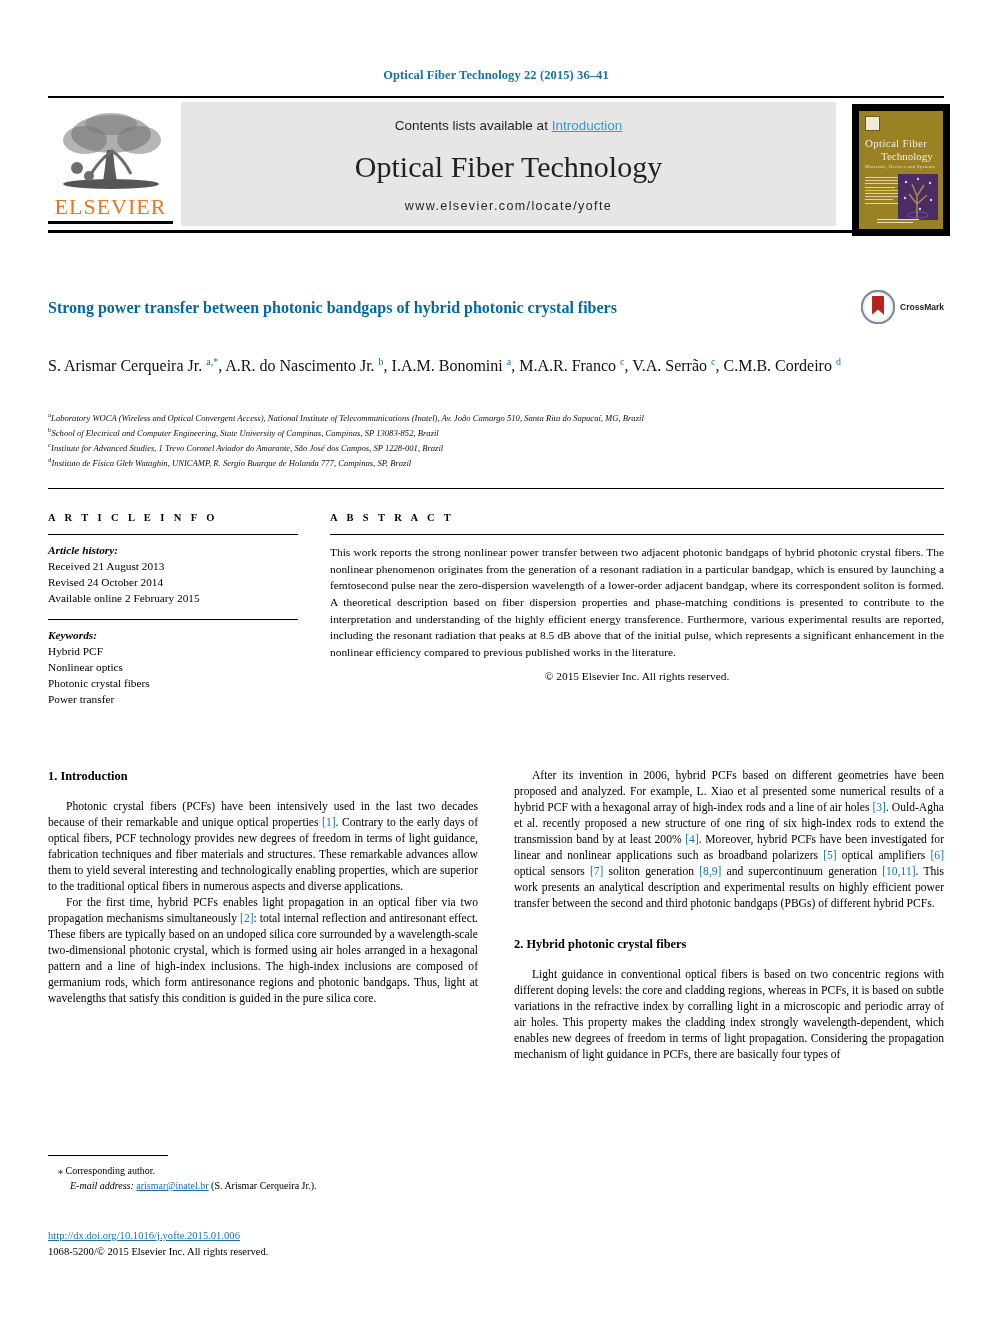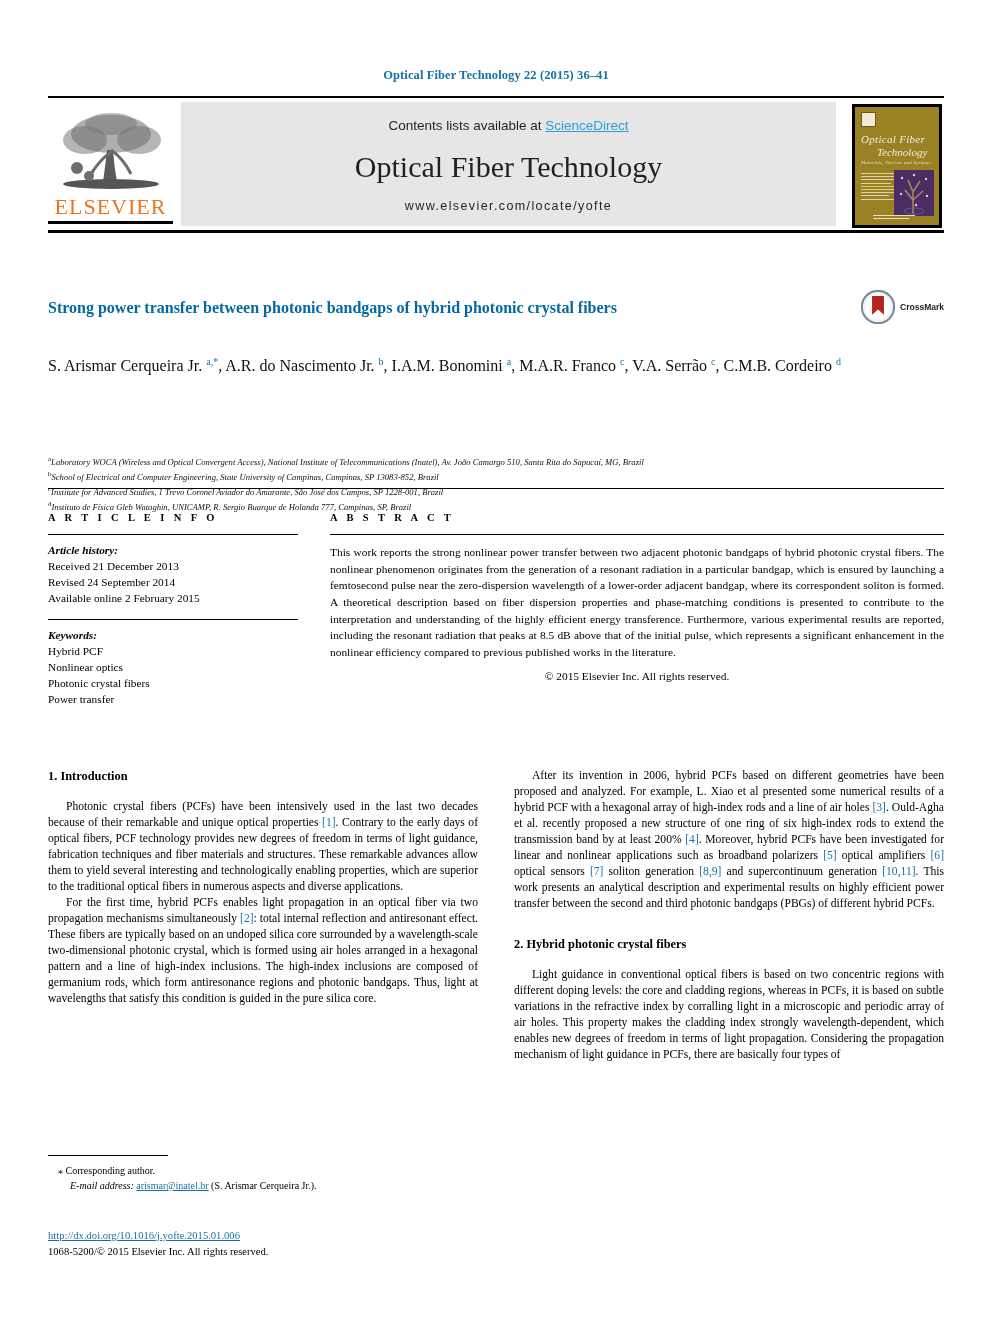--- a/index.html
+++ b/index.html
@@ -114,23 +114,22 @@
     width: 100px;
     background: #ffffff;
     position: relative;
   }
   .cover-inner {
     position: absolute;
     left: 8px; top: 2px;
     width: 84px;
     height: 118px;
     background: #9a8124;
-    border: 3px solid #000000;
+    border: 7px solid #000000;
     overflow: hidden;
-    font-style: italic;
   }
   .cover-badge {
     position: absolute;
     left: 6px; top: 5px;
     width: 13px; height: 13px;
     background: #f0ead8;
     border: 1px solid #6b5a18;
   }
   .cover-t1 {
     position: absolute;
@@ -227,21 +226,20 @@
   .authors sup { color: #1672a8; font-size: 10px; }
 
   .affils {
     position: absolute;
     left: 48px; top: 410px;
     width: 900px;
     font-size: 8.6px;
     font-style: italic;
     line-height: 1.63;
     color: #111;
-    margin-top: 44px;
   }
   .affils div sup { font-style: normal; font-size: 7px; }
 
   
   .hr-main {
     position: absolute;
     left: 48px; top: 488px;
     width: 896px;
     border-top: 1.6px solid #000;
   }
@@ -360,21 +358,21 @@
             <circle cx="22" cy="58" r="6" fill="#6e6e6e"></circle>
             <circle cx="34" cy="66" r="5" fill="#6e6e6e"></circle>
           </g>
         </svg>
         <div class="elsevier-word">ELSEVIER</div>
         <div class="elsevier-underline"></div>
       </div>
 
       <div class="sd-box">
         <div class="sd-contents">
-          <span>Contents lists available at </span><a class="sd-link" href="#">ScienceDirect</a>
+          <span>Contents lists available at </span><a class="sd-link" href="#">Introduction</a>
         </div>
         <div class="sd-title">Optical Fiber Technology</div>
         <div class="sd-url">www.elsevier.com/locate/yofte</div>
       </div>
 
       <div class="cover">
         <div class="cover-inner">
           <div class="cover-badge"></div>
           <div class="cover-t1">Optical  Fiber</div>
           <div class="cover-t2">Technology</div>
@@ -434,22 +432,22 @@
       <div><sup>d</sup>Instituto de Física Gleb Wataghin, UNICAMP, R. Sergio Buarque de Holanda 777, Campinas, SP, Brazil</div>
     </div>
 
   <div class="hr-main"></div>
 
   <div class="infocol">
     <div class="sechead">A R T I C L E   I N F O</div>
     <div class="hr-thin"></div>
     <div class="info-block">
       <div class="lbl">Article history:</div>
-      <div>Received 21 December 2013</div>
-      <div>Revised 24 September 2014</div>
+      <div>Received 21 August 2013</div>
+      <div>Revised 24 October 2014</div>
       <div>Available online 2 February 2015</div>
     </div>
     <div class="info-hr2"></div>
     <div class="info-block">
       <div class="lbl">Keywords:</div>
       <div>Hybrid PCF</div>
       <div>Nonlinear optics</div>
       <div>Photonic crystal fibers</div>
       <div>Power transfer</div>
     </div>

